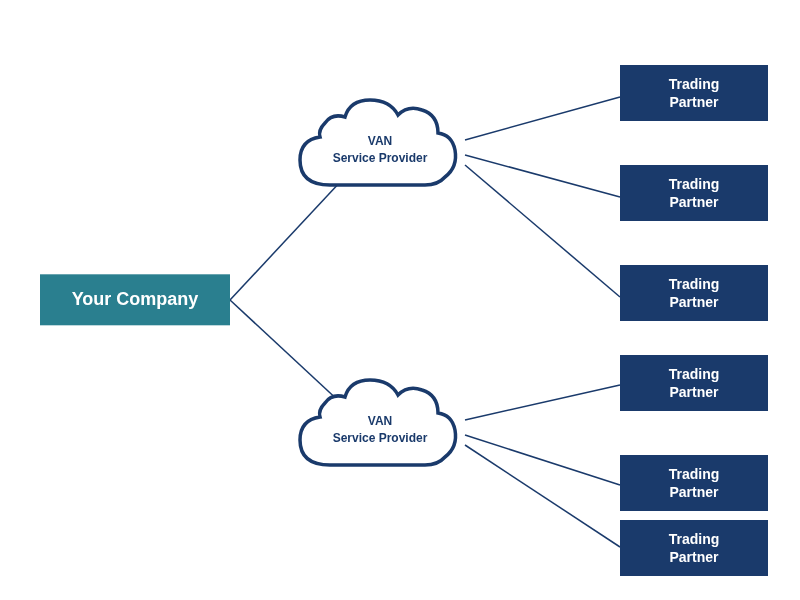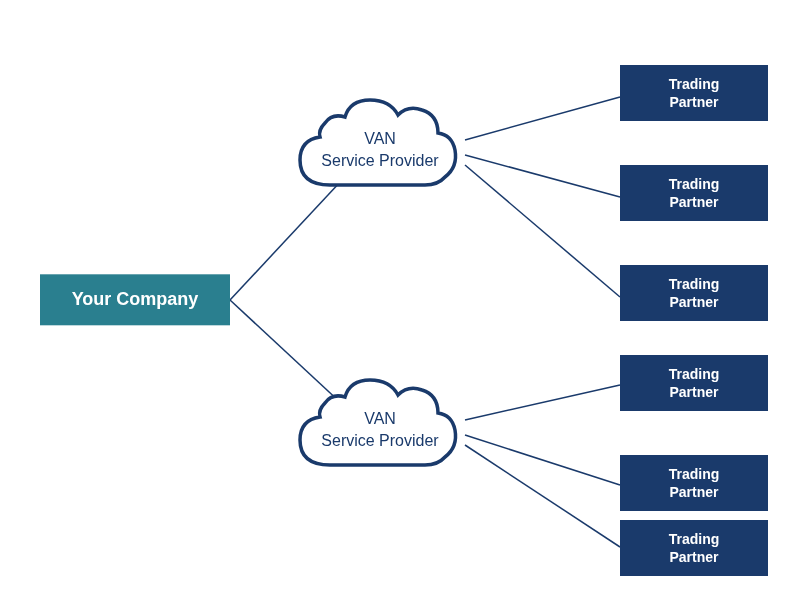--- a/index.html
+++ b/index.html
@@ -68,22 +68,22 @@
     .cloud svg {
       position: absolute;
       top: 0; left: 0;
       width: 100%;
       height: 100%;
     }
     .cloud-label {
       position: relative;
       z-index: 2;
       color: #1a3a6b;
-      font-size: 16px;
-      font-weight: normal;
+      font-size: 12px;
+      font-weight: bold;
       text-align: center;
       line-height: 1.4;
     }
     .trading-partner-box {
       position: absolute;
       background: #1a3a6b;
       color: #fff;
       font-size: 14px;
       font-weight: bold;
       padding: 10px 12px;

